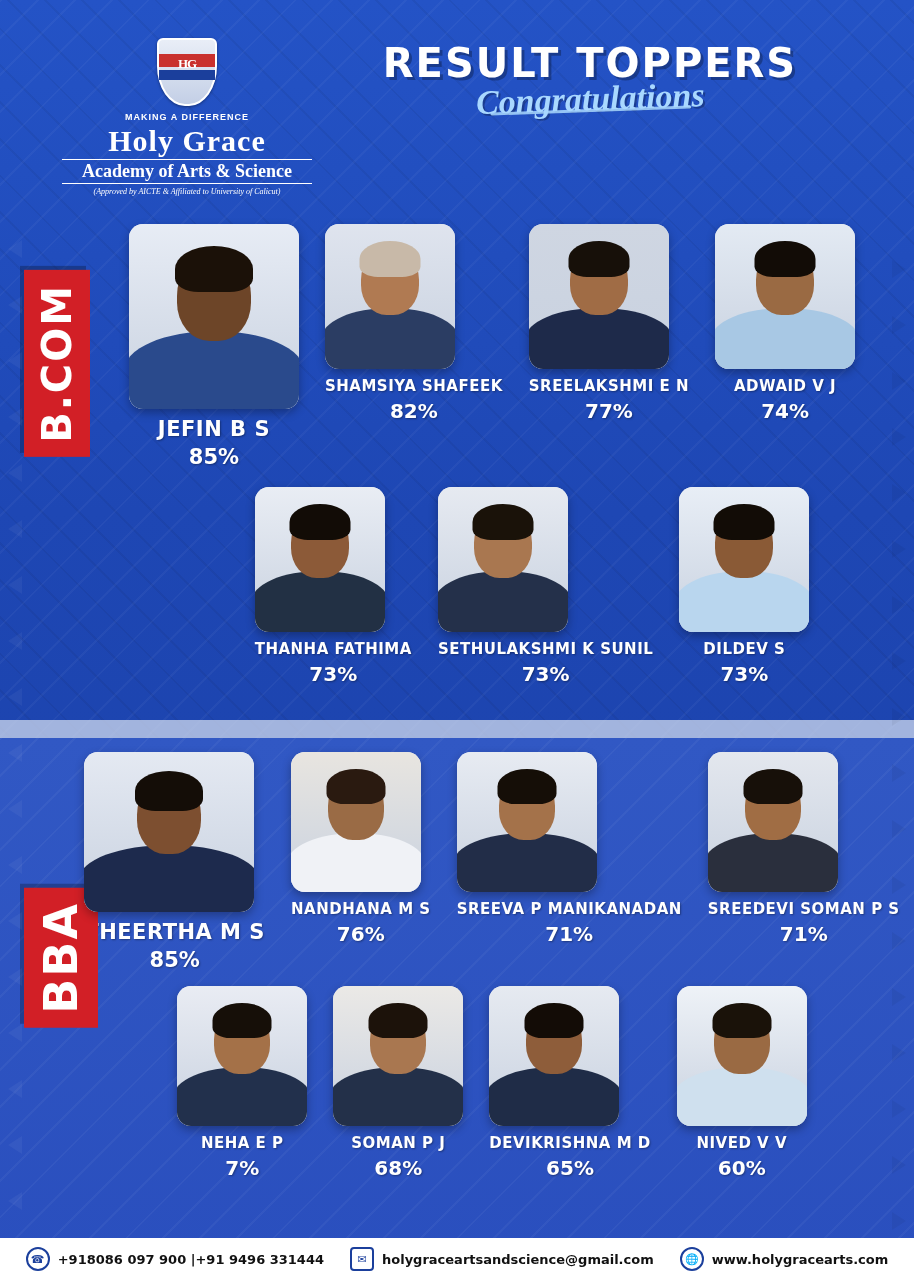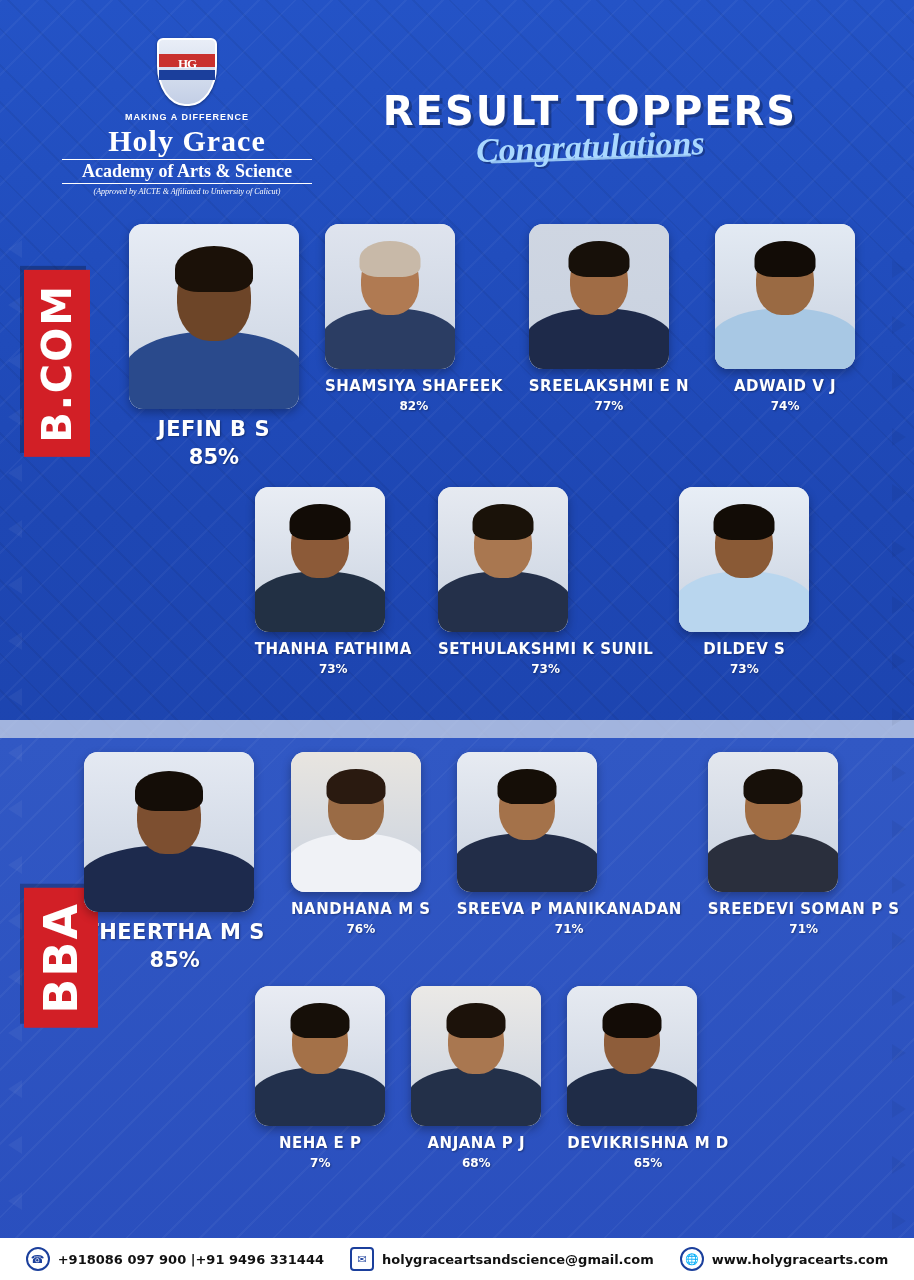--- a/index.html
+++ b/index.html
@@ -42,21 +42,21 @@
   .hg-name{font:700 30px "Liberation Serif",serif;letter-spacing:1px;margin-top:2px;}
   .hg-sub{font:700 18px "Liberation Serif",serif;margin-top:1px;border-top:1px solid #fff;border-bottom:1px solid #fff;padding:1px 0;}
   .hg-appr{font:italic 8px "Liberation Serif",serif;margin-top:3px;}
 
   .title-wrap{position:absolute;left:300px;top:40px;width:580px;text-align:center;color:#fff;}
   .title1,.title2{
     font-family:"DejaVu Sans", sans-serif;
     font-weight:700;font-size:37px;letter-spacing:2px;line-height:46px;
     text-shadow:3px 3px 0 rgba(0,0,0,.28);
   }
-  .title2{font-size:40px;margin-top:48px;}
+  .title2{font-size:40px;}
   .congrats{
     margin-top:-6px;
     font:italic 700 34px "Liberation Serif",serif;
     color:#a9d8ff;
     text-shadow:2px 2px 0 rgba(0,0,0,.25);
     transform:rotate(-2deg);
     display:inline-block;
     position:relative;
   }
   .congrats:after{content:"";position:absolute;left:6%;right:6%;bottom:6px;height:3px;background:#a9d8ff;border-radius:2px;opacity:.85;}
@@ -88,21 +88,21 @@
     position:relative;
   }
   .photo .bg{position:absolute;inset:0;}
   .photo .head{position:absolute;left:50%;transform:translateX(-50%);border-radius:50%;}
   .photo .shirt{position:absolute;left:50%;transform:translateX(-50%);bottom:0;border-radius:50% 50% 0 0;}
   .nm{font-family:"DejaVu Sans",sans-serif;font-weight:700;letter-spacing:.5px;margin-top:8px;text-shadow:1px 1px 2px rgba(0,0,0,.35);}
   .pc{font-family:"DejaVu Sans",sans-serif;font-weight:700;margin-top:4px;text-shadow:1px 1px 2px rgba(0,0,0,.35);}
   .big .nm{font-size:21px;}
   .big .pc{font-size:21px;}
   .sm .nm{font-size:15px;}
-  .sm .pc{font-size:12px;}
+  .sm .pc{font-size:20px;}
 
   
   .footer{
     position:absolute;left:0;bottom:0;width:914px;height:42px;background:#fff;
     display:flex;align-items:center;justify-content:center;gap:26px;
     font:700 13px "DejaVu Sans",sans-serif;color:#111;
   }
   .fitem{display:flex;align-items:center;gap:8px;}
   .fico{width:20px;height:20px;border:2px solid #1b3f9c;border-radius:4px;display:flex;align-items:center;justify-content:center;font-size:11px;color:#1b3f9c;}
   .fico.circ{border-radius:50%;}
@@ -266,32 +266,42 @@
           <div class="nm">NEHA E P</div>
           <div class="pc">7%</div>
         </div>
         <div class="card sm">
           <div class="photo" style="width:130px;height:140px;">
             <div class="bg" style="background:linear-gradient(180deg,#ebe9e6,#c9d2e0);"></div>
             <div class="shirt" style="width:137px;height:59px;background:#233049;"></div>
             <div class="head" style="top:22px;width:56px;height:66px;background:#a97750;border-radius:48% 48% 44% 44%;"></div>
             <div class="head" style="top:17px;width:59px;height:35px;background:#1c120a;border-radius:50% 50% 30% 30%;"></div>
           </div>
-          <div class="nm">ANJANA P J</div>
+          <div class="nm">SOMAN P J</div>
           <div class="pc">68%</div>
         </div>
         <div class="card sm">
           <div class="photo" style="width:130px;height:140px;">
             <div class="bg" style="background:linear-gradient(180deg,#e6eaf1,#c9d2e0);"></div>
             <div class="shirt" style="width:137px;height:59px;background:#1f2c47;"></div>
             <div class="head" style="top:22px;width:56px;height:66px;background:#8e5d3a;border-radius:48% 48% 44% 44%;"></div>
             <div class="head" style="top:17px;width:59px;height:35px;background:#130c06;border-radius:50% 50% 30% 30%;"></div>
           </div>
           <div class="nm">DEVIKRISHNA M D</div>
           <div class="pc">65%</div>
+        </div>
+        <div class="card sm">
+          <div class="photo" style="width:130px;height:140px;">
+            <div class="bg" style="background:linear-gradient(180deg,#eef2f7,#c9d2e0);"></div>
+            <div class="shirt" style="width:137px;height:59px;background:#cfe0ee;"></div>
+            <div class="head" style="top:22px;width:56px;height:66px;background:#9a6a43;border-radius:48% 48% 44% 44%;"></div>
+            <div class="head" style="top:17px;width:59px;height:35px;background:#1a1209;border-radius:50% 50% 30% 30%;"></div>
+          </div>
+          <div class="nm">NIVED V V</div>
+          <div class="pc">60%</div>
         </div>
       </div>
   </div>
 
   <div class="footer">
     <div class="fitem">
       <span class="fico circ">☎</span>
       <span>+918086 097 900 |+91 9496 331444</span>
     </div>
     <div class="fitem">

